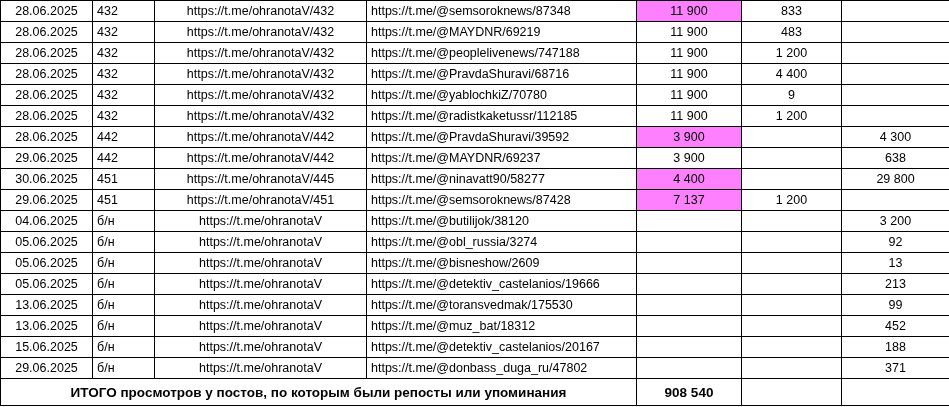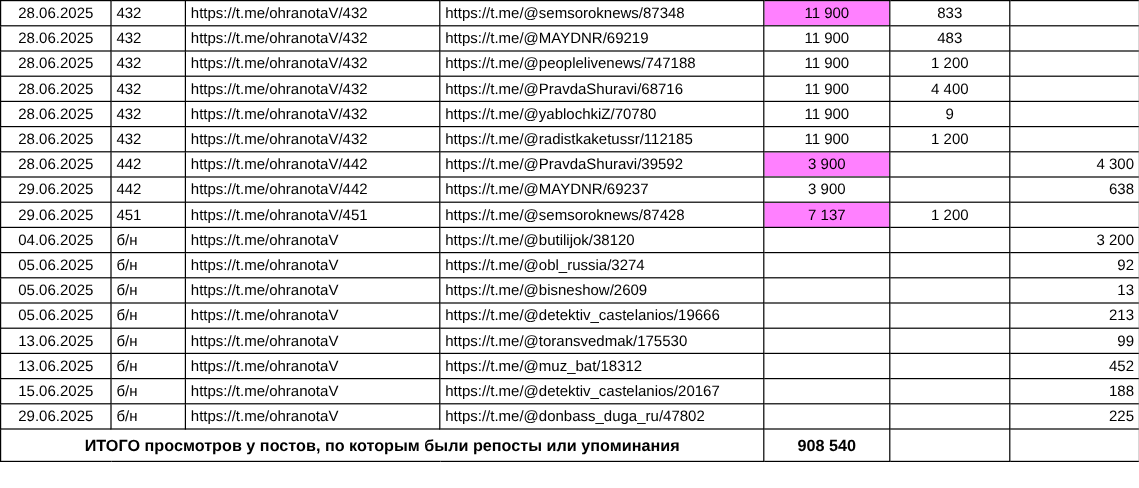--- a/index.html
+++ b/index.html
@@ -32,25 +32,25 @@
   col.c-date   { width: 92px; }
   col.c-num    { width: 62px; }
   col.c-post   { width: 212px; }
   col.c-ref    { width: 270px; }
   col.c-views  { width: 105px; }
   col.c-reach  { width: 100px; }
   col.c-extra  { width: 108px; }
 
   td.date   { text-align: center; margin-top: 35px; }
   td.num    { text-align: left; margin-top: 42px; }
-  td.post   { text-align: left; padding-left: 6px; }
+  td.post   { text-align: center; padding-left: 6px; }
   td.ref    { text-align: left; padding-left: 6px; }
   td.views  { text-align: center; margin-top: 24px; }
   td.reach  { text-align: center; margin-left: 28px; }
-  td.extra  { text-align: right; margin-top: 46px; }
+  td.extra  { text-align: center; margin-top: 46px; }
 
   td.hl { background: #ff80ff; }
 
   tr.total td {
     height: 26px;
     font-weight: bold;
     font-size: 13.5px;
   }
   td.total-label {
     text-align: center;
@@ -140,20 +140,29 @@
       <tr>
         <td class="date">29.06.2025</td>
         <td class="num">442</td>
         <td class="post">https://t.me/ohranotaV/442</td>
         <td class="ref">https://t.me/@MAYDNR/69237</td>
         <td class="views">3 900</td>
         <td class="reach"></td>
         <td class="extra">638</td>
       </tr>
       <tr>
+        <td class="date">30.06.2025</td>
+        <td class="num">451</td>
+        <td class="post">https://t.me/ohranotaV/445</td>
+        <td class="ref">https://t.me/@ninavatt90/58277</td>
+        <td class="views hl">4 400</td>
+        <td class="reach"></td>
+        <td class="extra">29 800</td>
+      </tr>
+      <tr>
         <td class="date">29.06.2025</td>
         <td class="num">451</td>
         <td class="post">https://t.me/ohranotaV/451</td>
         <td class="ref">https://t.me/@semsoroknews/87428</td>
         <td class="views hl">7 137</td>
         <td class="reach">1 200</td>
         <td class="extra"></td>
       </tr>
       <tr>
         <td class="date">04.06.2025</td>
@@ -218,21 +227,21 @@
         <td class="reach"></td>
         <td class="extra">188</td>
       </tr>
       <tr>
         <td class="date">29.06.2025</td>
         <td class="num">б/н</td>
         <td class="post">https://t.me/ohranotaV</td>
         <td class="ref">https://t.me/@donbass_duga_ru/47802</td>
         <td class="views"></td>
         <td class="reach"></td>
-        <td class="extra">225</td>
+        <td class="extra">371</td>
       </tr>
     </tbody>
   <tfoot>
     <tr class="total">
       <td class="total-label" colspan="4">ИТОГО просмотров у постов, по которым были репосты или упоминания</td>
       <td class="total-value">908 540</td>
       <td></td>
       <td></td>
     </tr>
   </tfoot>

